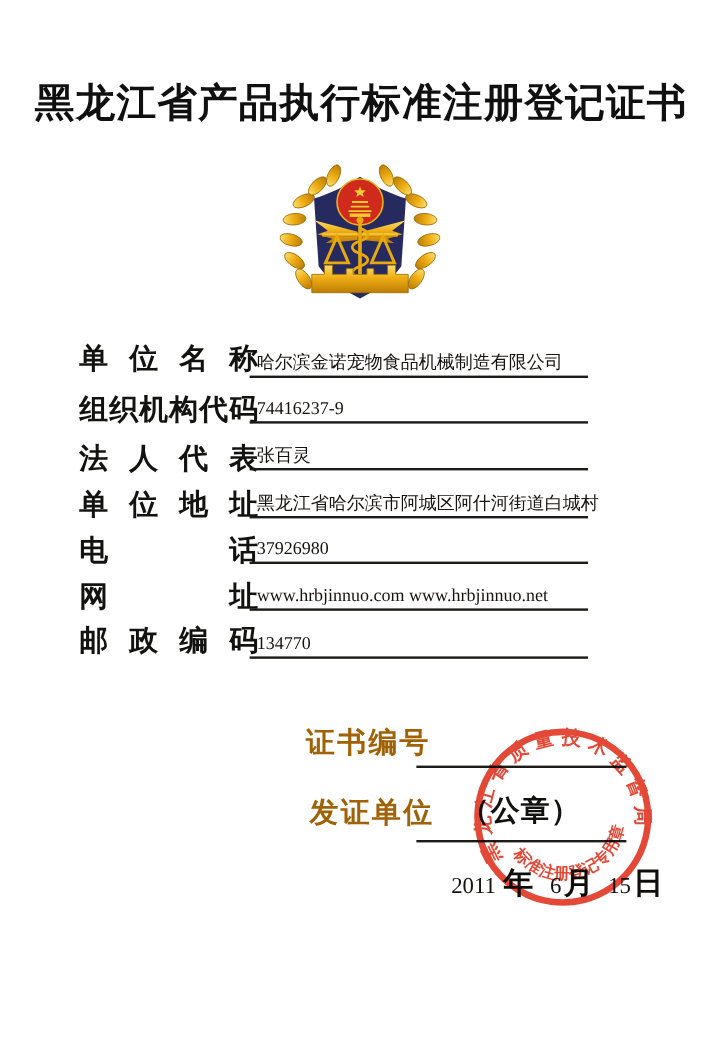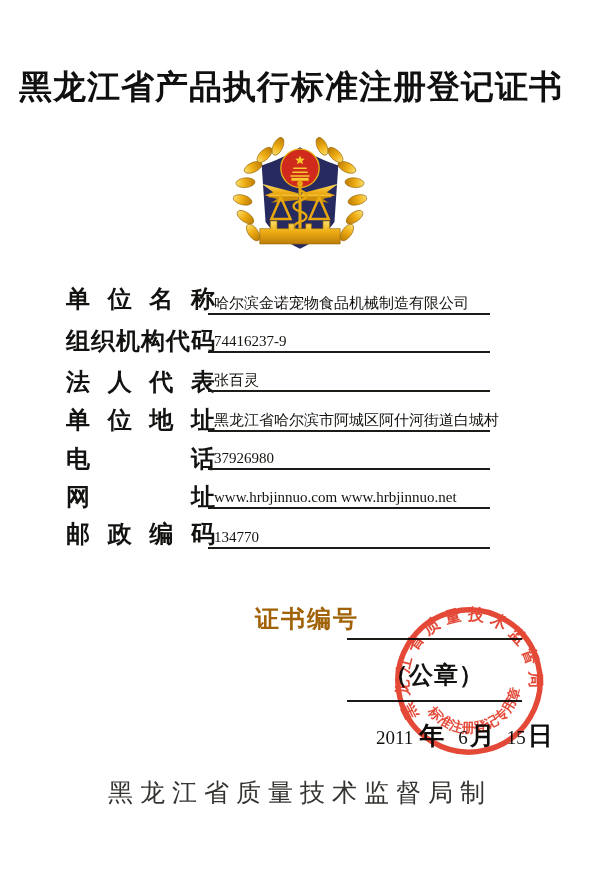--- a/index.html
+++ b/index.html
@@ -2,21 +2,21 @@
 <html style="--seal-red: #e23b28; --emblem-gold: #efae14; --emblem-gold-dark: #9a6a05; --emblem-navy: #272a5e; --emblem-red: #cf2a1b; --ink: #1b1b18; --footer-ink: #33332f;"><head>
 <meta charset="utf-8">
 <style>
   :root{
     --seal-red:#e23b28; --emblem-gold:#efae14; --emblem-gold-dark:#9a6a05;
     --emblem-navy:#272a5e; --emblem-red:#cf2a1b; --ink:#1b1b18; --footer-ink:#33332f;
   }
   html,body{margin:0;padding:0;background:#ffffff;}
   .page{position:relative;width:600px;height:872px;background:#fff;overflow:hidden;
         font-family:"Liberation Serif",serif;color:var(--ink);}
-  .title{position:absolute;top:64px;left:6px;width:570px;text-align:center;margin:0;
+  .title{position:absolute;top:64px;left:16px;width:570px;text-align:center;margin:0;
          font-family:"Liberation Serif",serif;font-weight:900;font-size:33px;
          letter-spacing:1px;color:#101010;line-height:46px;}
   .emblem{position:absolute;left:233px;top:134px;width:134px;height:128px;}
   .emblem svg{width:100%;height:100%;display:block;}
   
   .field-label{position:absolute;left:66px;width:149px;top:var(--lt);
         display:flex;justify-content:space-between;
         font-family:"Liberation Sans",sans-serif;font-weight:bold;font-size:24px;color:#121210;}
   .field-line{position:absolute;left:208px;width:282px;top:calc(var(--ly) - 22px);height:22px;
         border-bottom:2px solid var(--ink);display:flex;align-items:flex-end;}
@@ -171,20 +171,21 @@
         <span>码</span>
       </div>
     <div class="field-line">
         <span class="vtext">134770</span>
       </div>
   </div>
 
   <div class="big-label" style="left:255px;top:603px;">证书编号</div>
   <div class="short-line" style="top:618px;"><span></span></div>
 
+  <div class="big-label" style="left:258px;top:661px;">发证单位</div>
   <div class="issuer-value">（公章）</div>
   <div class="short-line" style="top:680px;"></div>
 
   <div class="seal">
     <svg viewBox="0 0 160 160">
       <g transform="rotate(-14 80 80)">
         <circle cx="80" cy="80" r="72" fill="none" stroke="var(--seal-red)" stroke-width="5.5"></circle>
         <path id="sealTop" d="M 21.7,101.2 A 62,62 0 1 1 138.3,101.2" fill="none"></path>
         <text font-size="16.5" font-weight="bold" fill="var(--seal-red)" font-family="Liberation Serif, serif">
           <textPath href="#sealTop" startOffset="50%" text-anchor="middle" textLength="238">黑龙江省质量技术监督局</textPath>
@@ -199,15 +200,14 @@
 
   <div class="date-row">
     <span class="date-num">2011</span>
     <span class="date-unit m6">年</span>
     <span class="date-num m14">6</span>
     <span class="date-unit m2">月</span>
     <span class="date-num m12">15</span>
     <span class="date-unit m2">日</span>
   </div>
 
-  <div class="footer">黑龙江省质量技术监督局制</div>
 
 </div>
 
 </body></html>

